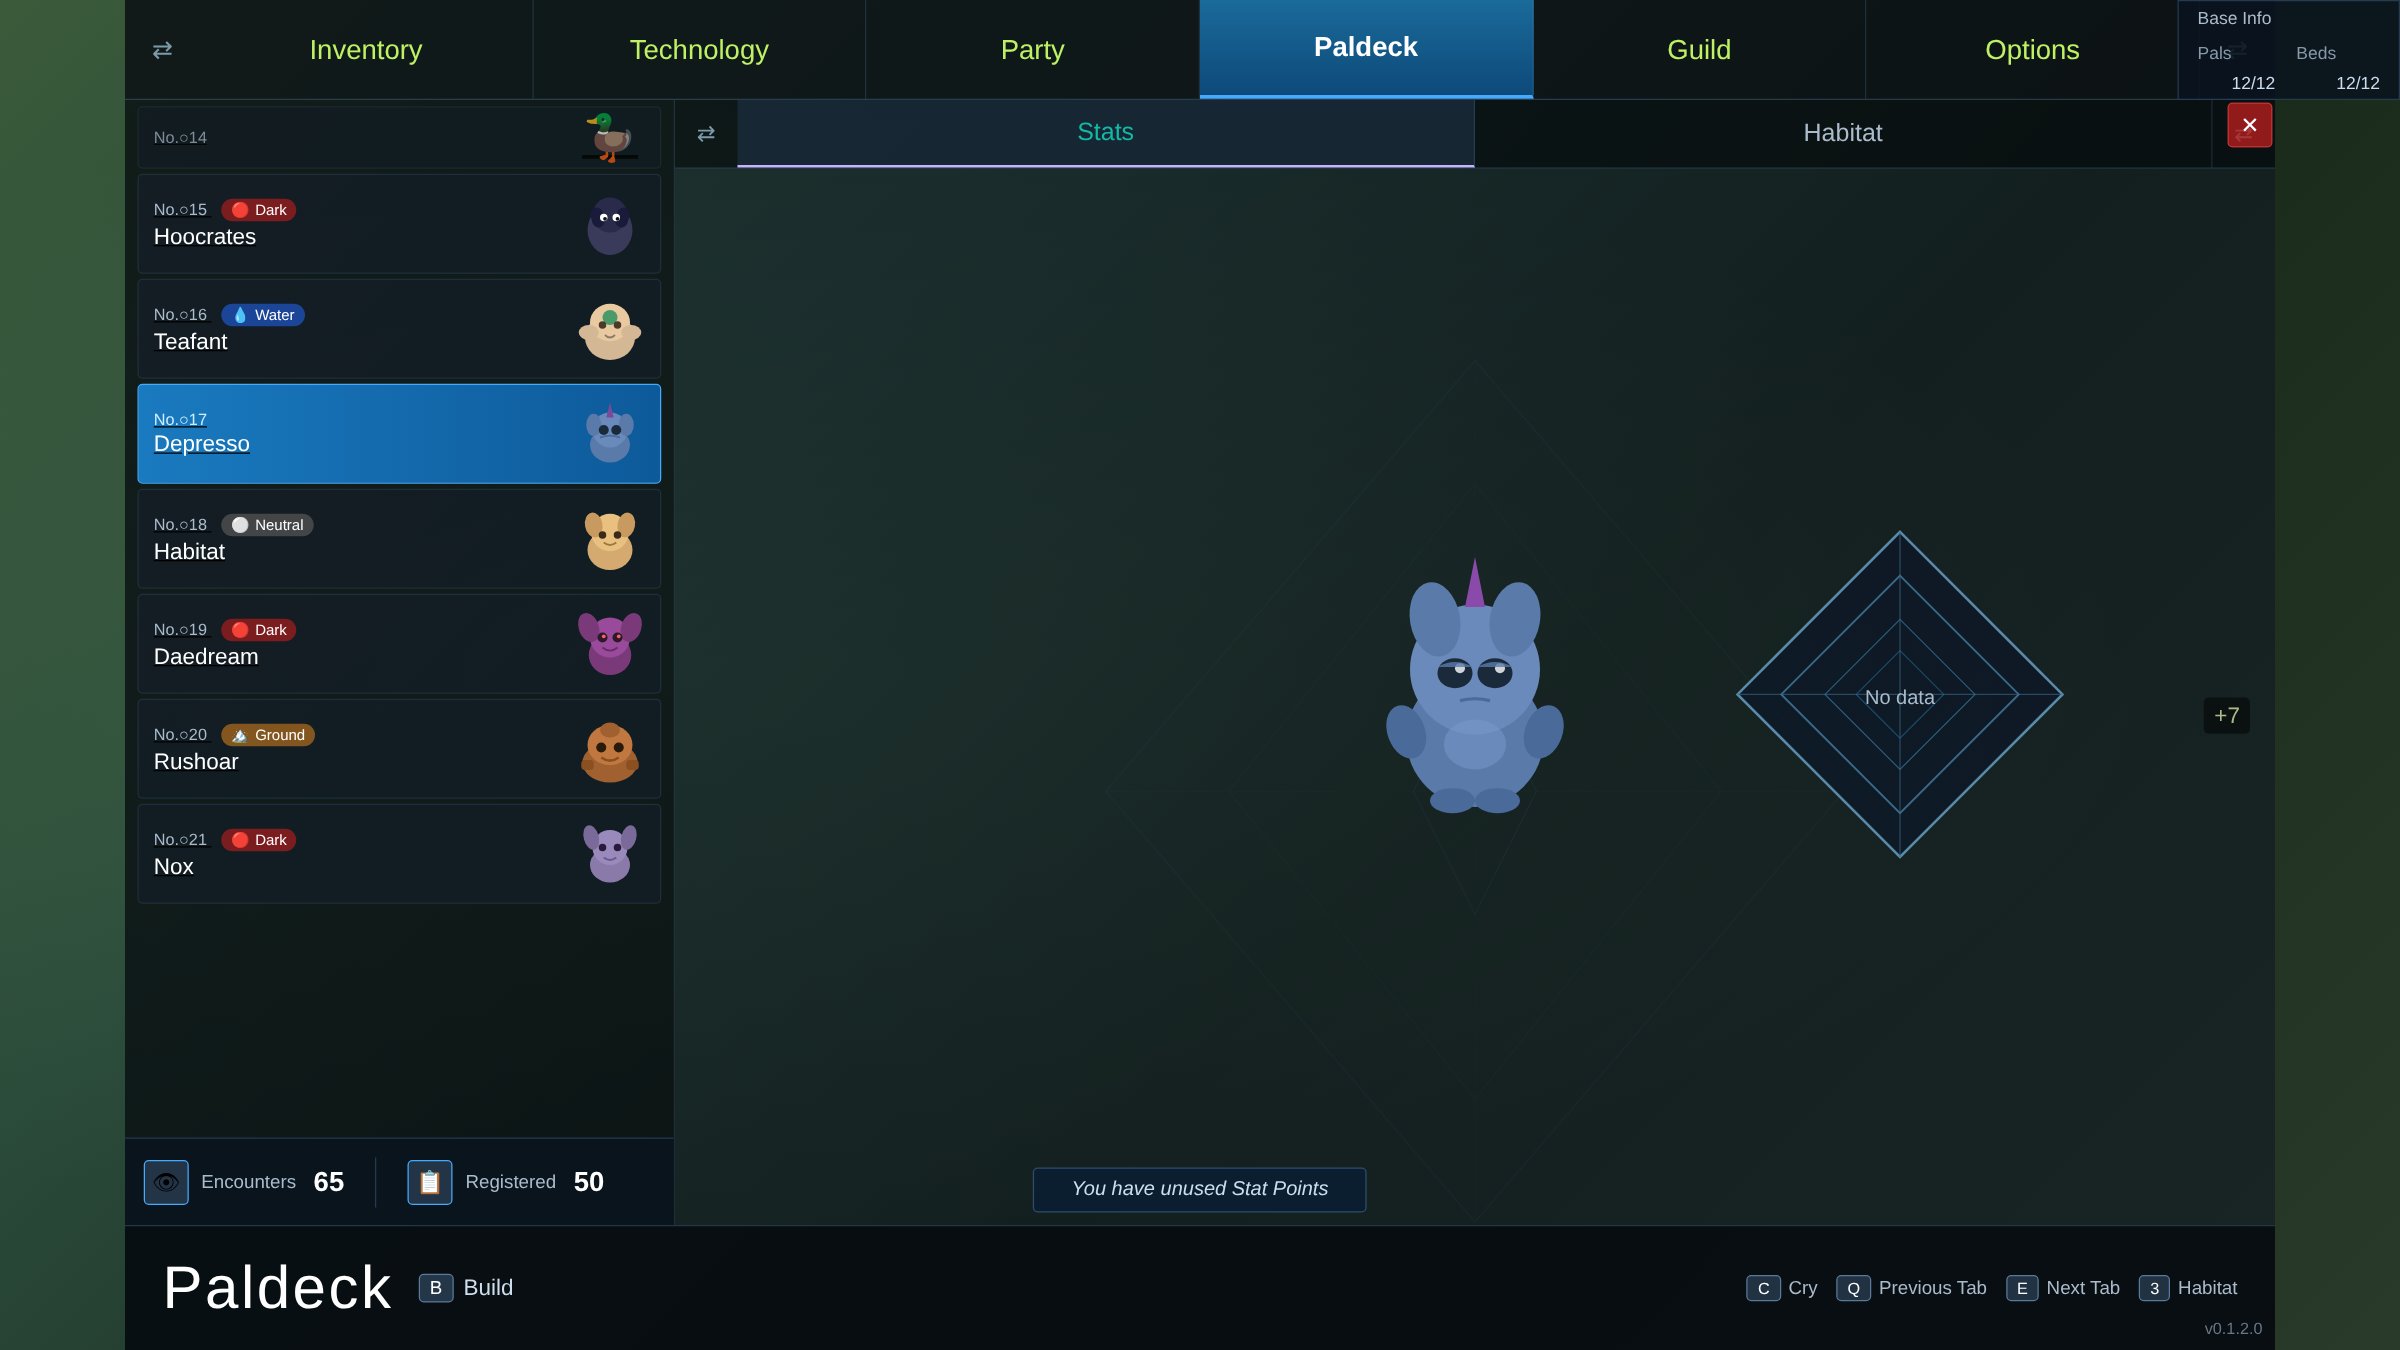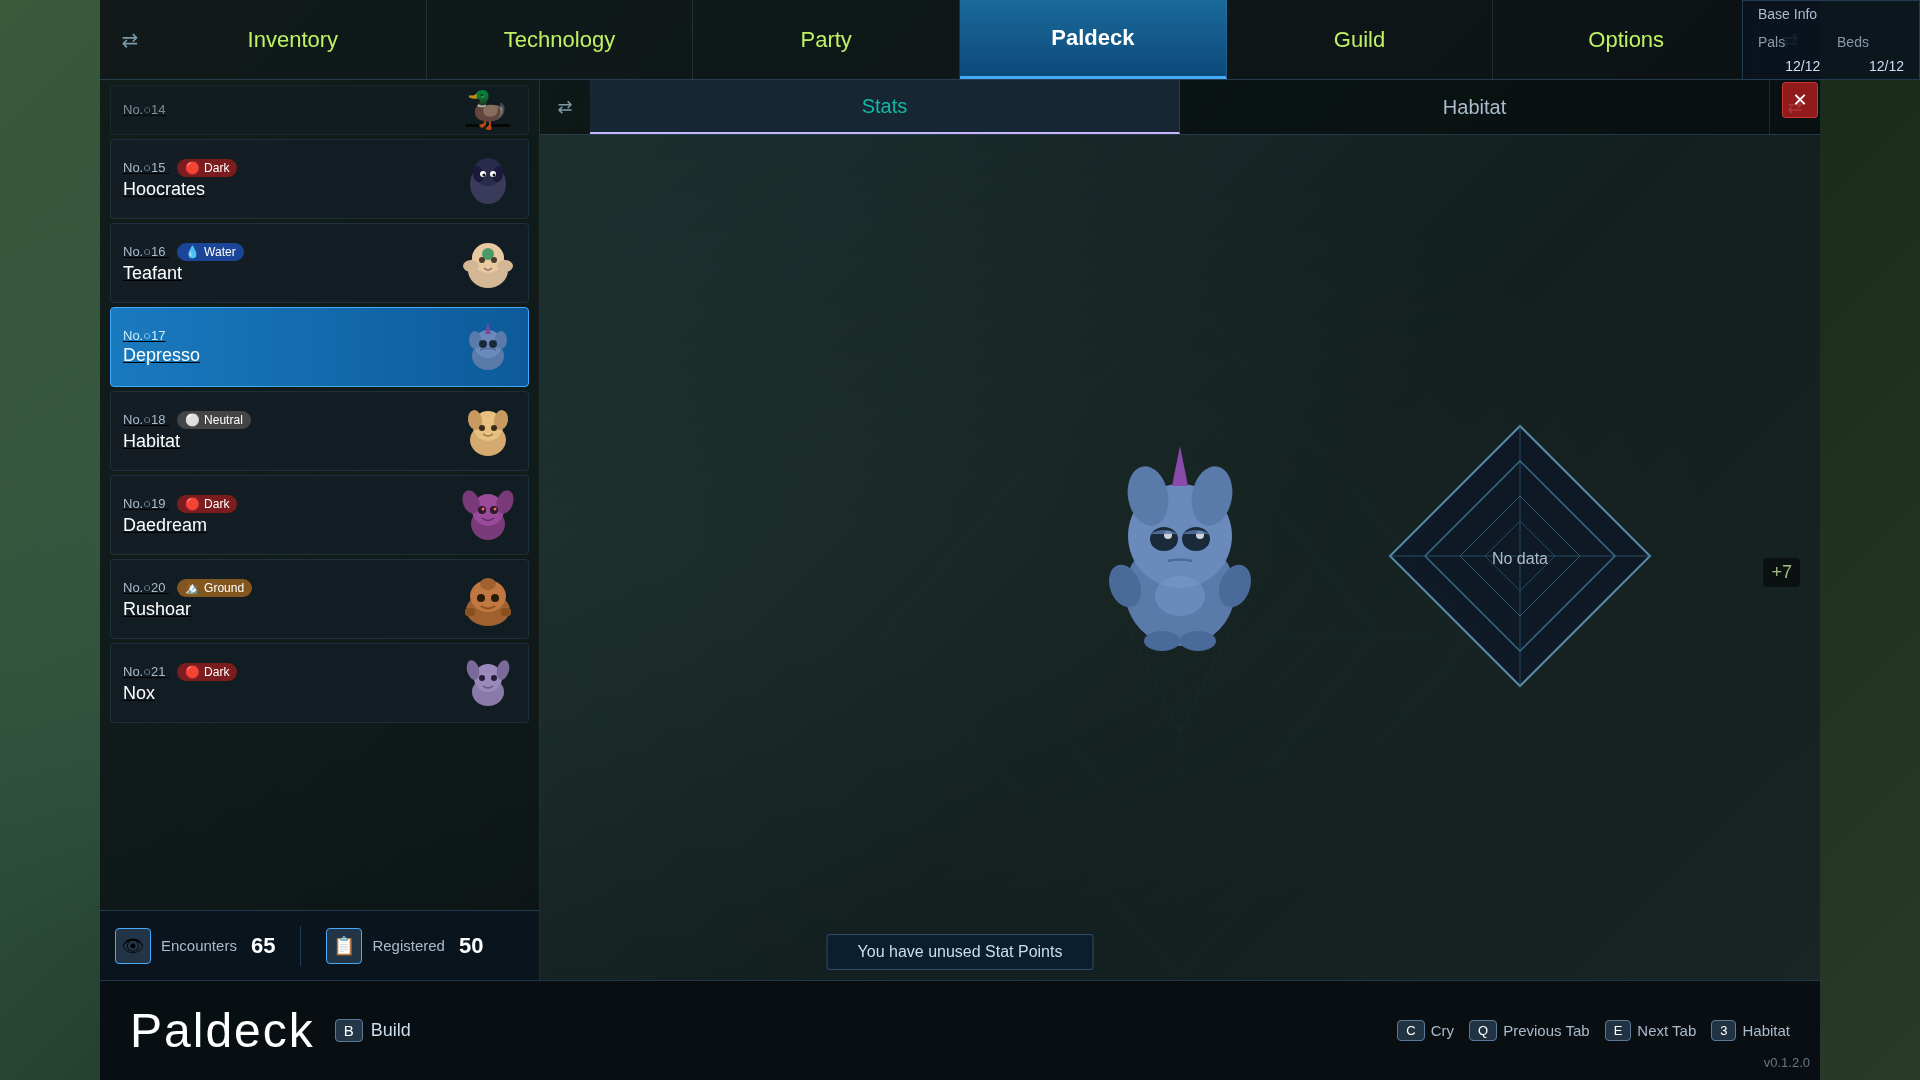--- a/index.html
+++ b/index.html
@@ -303,20 +303,21 @@
       position: absolute;
       bottom: 110px;
       left: 50%;
       transform: translateX(-50%);
       background: rgba(10,30,50,0.9);
       border: 1px solid rgba(100,150,200,0.4);
       padding: 8px 30px;
       border-radius: 4px;
       font-size: 16px;
       color: #ccddee;
+      font-style: italic;
     }
 
     .hotkey-bar {
       display: flex;
       align-items: center;
       gap: 15px;
     }
 
     .hotkey-item {
       display: flex;

